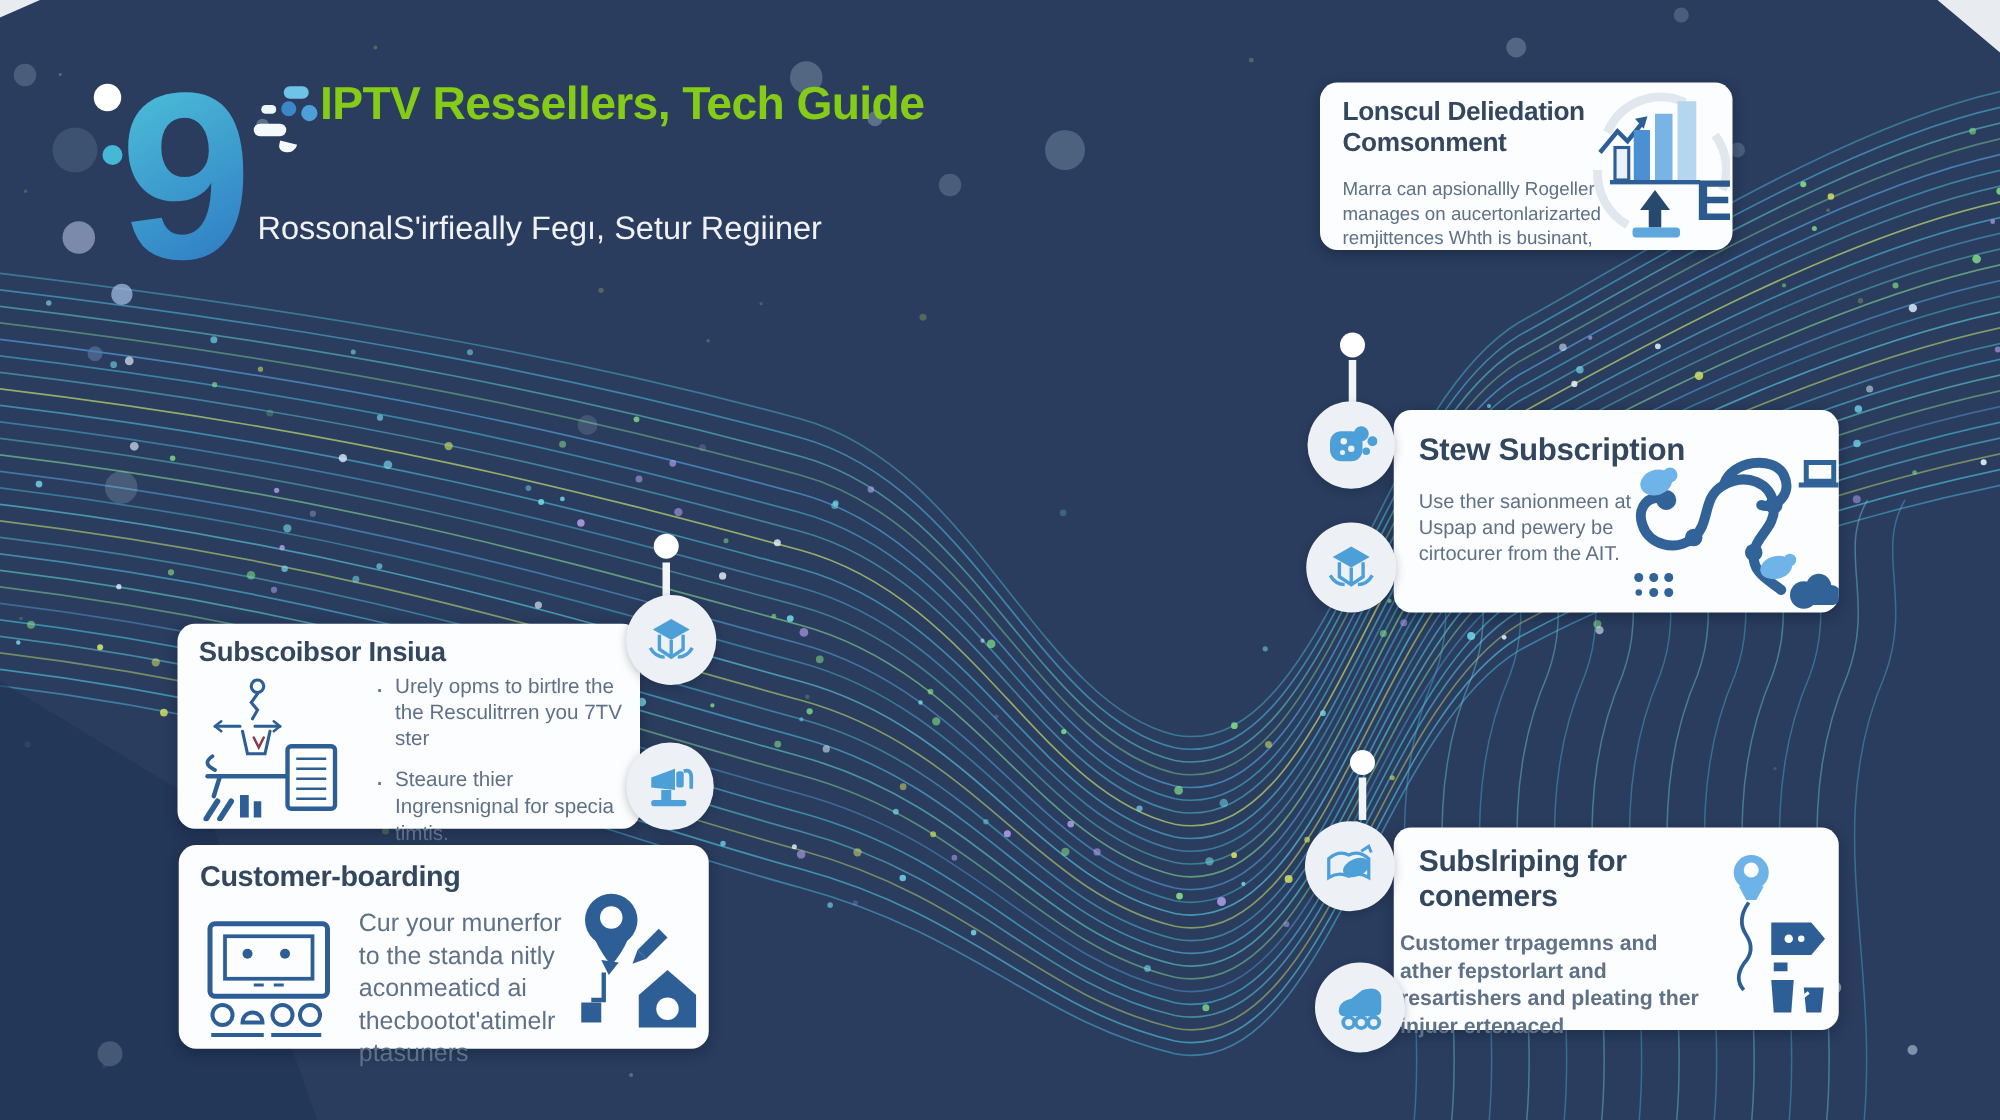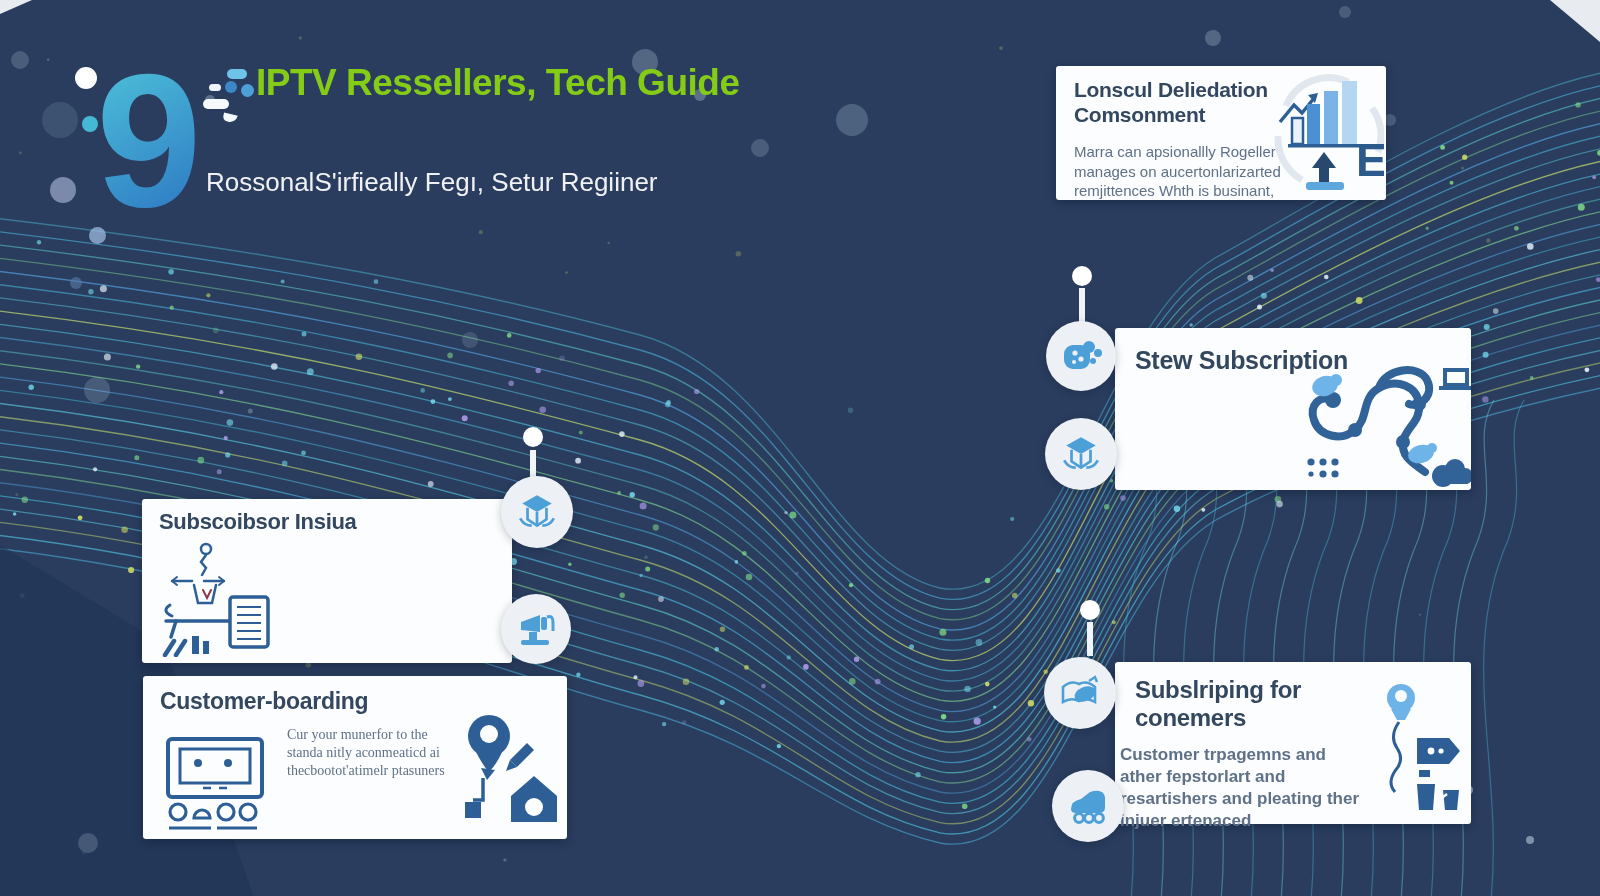--- a/index.html
+++ b/index.html
@@ -11,21 +11,21 @@
   #logo9{position:absolute;left:84px;top:38px;z-index:2;}
   .glyph{position:absolute;left:203px;top:64px;width:56px;height:60px;z-index:2;}
   .glyph i{position:absolute;border-radius:6px;}
   .h-title{position:absolute;left:256px;top:62px;color:#84cc16;font-size:37px;font-weight:700;
            letter-spacing:-.5px;z-index:2;white-space:nowrap;}
   .h-sub1{position:absolute;left:206px;top:129px;color:#f2f7fb;font-size:28px;font-weight:700;
           letter-spacing:-.2px;z-index:2;white-space:nowrap;}
   .h-sub2{position:absolute;left:206px;top:167px;color:rgba(255,255,255,.93);font-size:26px;
           font-weight:400;z-index:2;white-space:nowrap;}
   
-  .card{position:absolute;background:#fcfdfe;border-radius:3px;z-index:3;
+  .card{position:absolute;background:#fcfdfe;border-radius:14px;z-index:3;
         box-shadow:0 3px 10px rgba(8,18,40,.35);}
   .card-title{font-weight:700;color:#33475f;letter-spacing:-.3px;line-height:1.18;}
   .card-body{color:#5e7187;line-height:1.3;}
   .bullet{position:relative;color:#5e7187;line-height:1.28;padding-left:16px;margin-bottom:12px;}
   .bullet::before{content:"·";position:absolute;left:0;top:-2px;font-size:22px;color:#5e7187;}
   
   .pin-dot{position:absolute;background:#fff;border-radius:50%;z-index:4;}
   .pin-stem{position:absolute;background:#f2f5f8;z-index:4;}
   .marker-circle{position:absolute;background:#edf1f5;border-radius:50%;z-index:4;
                  box-shadow:0 2px 8px rgba(8,18,40,.25);display:flex;align-items:center;justify-content:center;}
@@ -335,20 +335,21 @@
       <rect x="70" y="9" width="15" height="63" fill="#b5d6f0"></rect>
       <rect x="16" y="72" width="72" height="3.5" fill="#2d5f96"></rect>
       <path d="M40 96 l12-16 12 16 h-7 v14 h-10 v-14 z" fill="#27496e"></path>
       <rect x="34" y="110" width="38" height="8" rx="3" fill="#5ea7dc"></rect>
       <text x="84" y="104" font-family="Liberation Sans, sans-serif" font-size="46" font-weight="700" fill="#2d5a8c">E</text>
     </svg>
   </div>
 
   <div class="card" style="left:1115px;top:328px;width:356px;height:162px;">
     <div class="card-title" style="position:absolute;left:20px;top:18px;width:300px;font-size:25px;">Stew Subscription</div>
+    <div class="card-body" style="position:absolute;left:20px;top:64px;width:178px;font-size:16px;">Use ther sanionmeen at Uspap and pewery be cirtocurer from the AIT.</div>
     <svg width="168" height="126" viewBox="0 0 168 126" style="position:absolute;right:0px;bottom:2px;">
       <g opacity="0.98">
         <path d="M30 38 C16 32 6 44 11 58 C16 74 38 80 52 68 C66 56 58 36 76 26 C94 16 114 24 116 42 C118 60 102 66 100 80 C98 96 112 102 122 110" stroke="#2d5f96" stroke-width="8" fill="none" stroke-linecap="round"></path>
         <path d="M76 26 C82 6 116 2 124 18 C132 34 116 46 106 42" stroke="#2d5f96" stroke-width="8" fill="none" stroke-linecap="round"></path>
         <circle cx="52" cy="68" r="7" fill="#2d5f96"></circle>
           <circle cx="116" cy="42" r="7" fill="#2d5f96"></circle>
         <circle cx="100" cy="80" r="7" fill="#2d5f96"></circle>
           <circle cx="30" cy="38" r="8" fill="#2d5f96"></circle>
         <ellipse cx="22" cy="24" rx="13" ry="10" fill="#6db3e8" transform="rotate(-18 22 24)"></ellipse>
         <circle cx="33" cy="18" r="6" fill="#6db3e8"></circle>
@@ -393,41 +394,45 @@
       <rect x="45" y="100" width="6" height="13" fill="#2d5f96"></rect>
       <rect x="72" y="56" width="38" height="50" rx="3" fill="#fff" stroke="#2d5f96" stroke-width="3.5"></rect>
       <g stroke="#2d5f96" stroke-width="2">
         <line x1="79" y1="66" x2="103" y2="66"></line>
           <line x1="79" y1="74" x2="103" y2="74"></line>
         <line x1="79" y1="82" x2="103" y2="82"></line>
           <line x1="79" y1="90" x2="103" y2="90"></line>
         <line x1="79" y1="98" x2="103" y2="98"></line>
       </g>
     </svg>
+    <div style="position:absolute;left:158px;top:40px;width:202px;">
+      <div class="bullet" style="font-size:16.5px;">Urely opms to birtlre the the Resculitrren you 7TV ster</div>
+      <div class="bullet" style="font-size:16.5px;">Steaure thier Ingrensnignal for specia timtis.</div>
+    </div>
   </div>
 
   <div class="card" style="left:143px;top:676px;width:424px;height:163px;">
     <div class="card-title" style="position:absolute;left:17px;top:12px;width:380px;font-size:23px;">Customer-boarding</div>
     <svg width="104" height="98" viewBox="0 0 104 98" style="position:absolute;left:22px;top:60px;">
       <rect x="3" y="3" width="94" height="58" rx="4" fill="none" stroke="#2d5f96" stroke-width="4"></rect>
       <rect x="15" y="13" width="70" height="34" fill="none" stroke="#2d5f96" stroke-width="3"></rect>
       <circle cx="33" cy="27" r="4" fill="#2d5f96"></circle>
         <circle cx="63" cy="27" r="4" fill="#2d5f96"></circle>
       <line x1="38" y1="52" x2="46" y2="52" stroke="#2d5f96" stroke-width="2.5"></line>
       <line x1="54" y1="52" x2="62" y2="52" stroke="#2d5f96" stroke-width="2.5"></line>
       <g fill="none" stroke="#2d5f96" stroke-width="3.2">
         <circle cx="13" cy="76" r="8"></circle>
         <path d="M29 82 a8 8 0 0 1 16 0 z"></path>
         <circle cx="61" cy="76" r="8"></circle>
         <circle cx="83" cy="76" r="8"></circle>
         <line x1="4" y1="92" x2="46" y2="92"></line>
         <line x1="52" y1="92" x2="92" y2="92"></line>
       </g>
     </svg>
-    <div class="card-body" style="position:absolute;left:144px;top:50px;width:178px;font-size:14px;font-family:Liberation Serif, serif;">Cur your munerfor to the standa nitly aconmeaticd ai thecbootot'atimelr ptasuners</div>
+    <div class="card-body" style="position:absolute;left:144px;top:50px;width:178px;font-size:20px;">Cur your munerfor to the standa nitly aconmeaticd ai thecbootot'atimelr ptasuners</div>
     <svg width="102" height="118" viewBox="0 0 102 118" style="position:absolute;right:10px;top:36px;">
       <g fill="#2d5f96">
         <circle cx="34" cy="24" r="21"></circle>
         <path d="M20 38 q8 16 14 22 q8-8 14-22 z"></path>
         <path d="M26 56 l6 12 8-10 z"></path>
         <circle cx="34" cy="22" r="9" fill="#fcfdfe"></circle>
         <path d="M55 48 l17-17 7 7 -17 17 z"></path>
         <path d="M55 48 l-4 11 11-4 z"></path>
         <path d="M56 84 l23-20 23 20 v26 h-46 z"></path>
         <circle cx="79" cy="95" r="9" fill="#fcfdfe"></circle>

